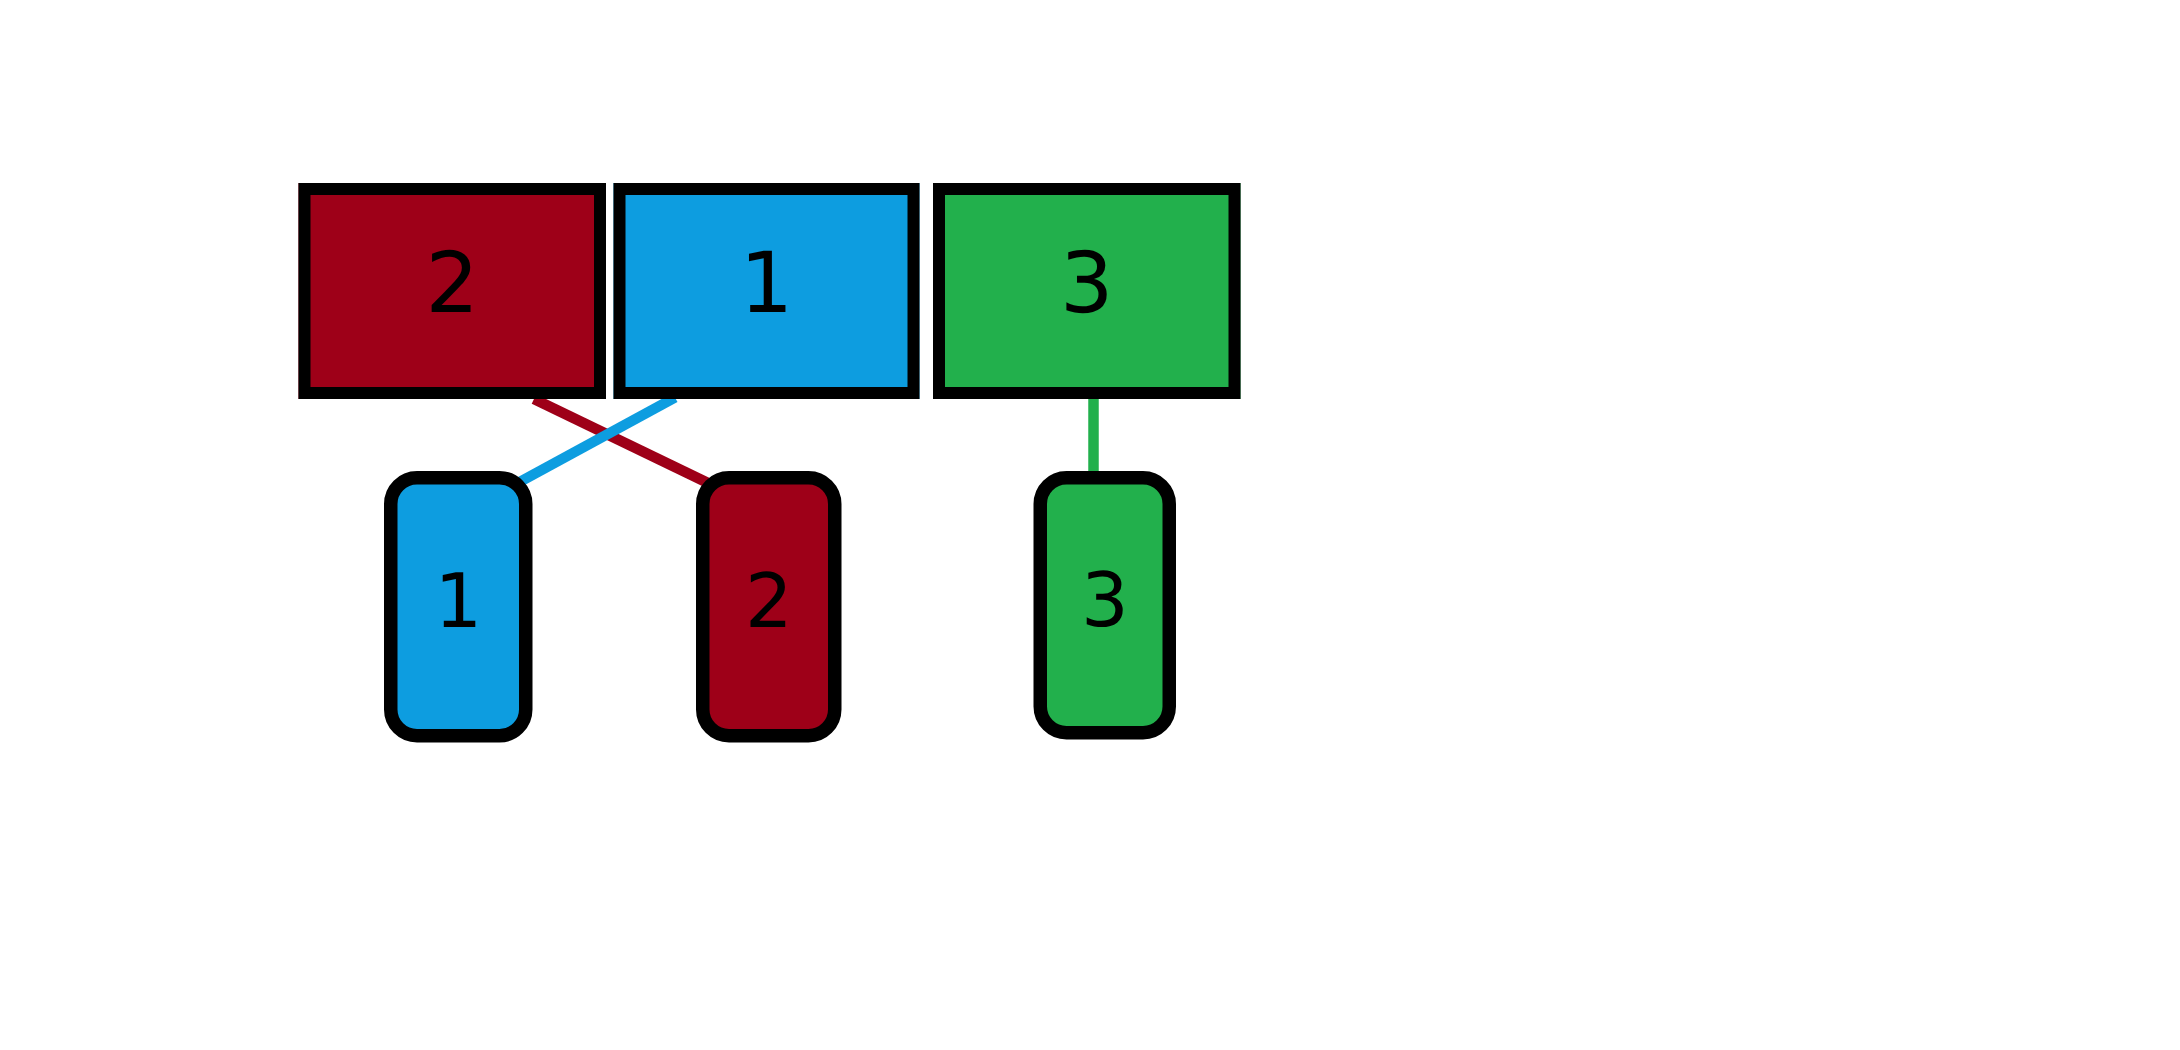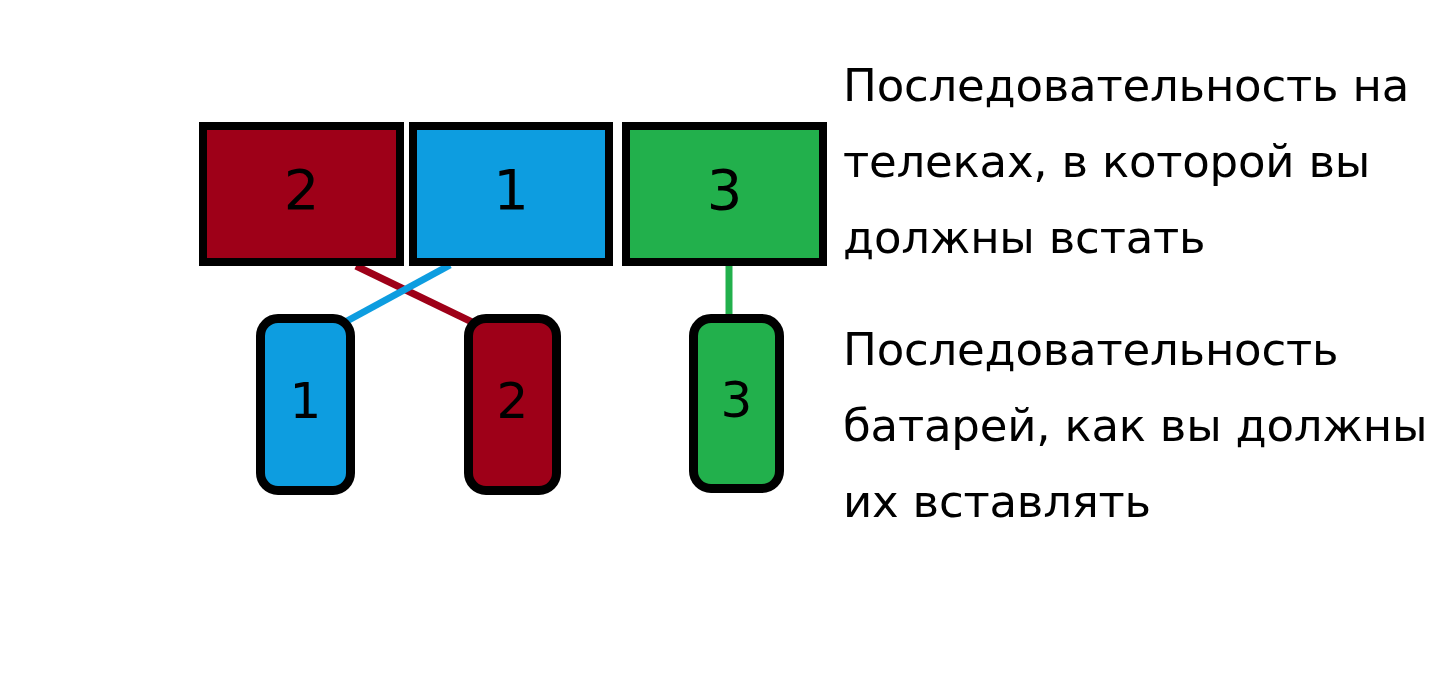--- a/index.html
+++ b/index.html
@@ -120,16 +120,14 @@
   <div class="battery" id="bat-1">
     <span class="num">1</span>
   </div>
   <div class="battery" id="bat-2">
     <span class="num">2</span>
   </div>
   <div class="battery" id="bat-3">
     <span class="num">3</span>
   </div>
 
-  <div class="caption" id="caption-tv">Последовательность на телеках, в которой вы должны встать</div>
-  <div class="caption" id="caption-bat">Последовательность батарей, как вы должны их вставлять</div>
 
 </div>
 
 </body></html>

